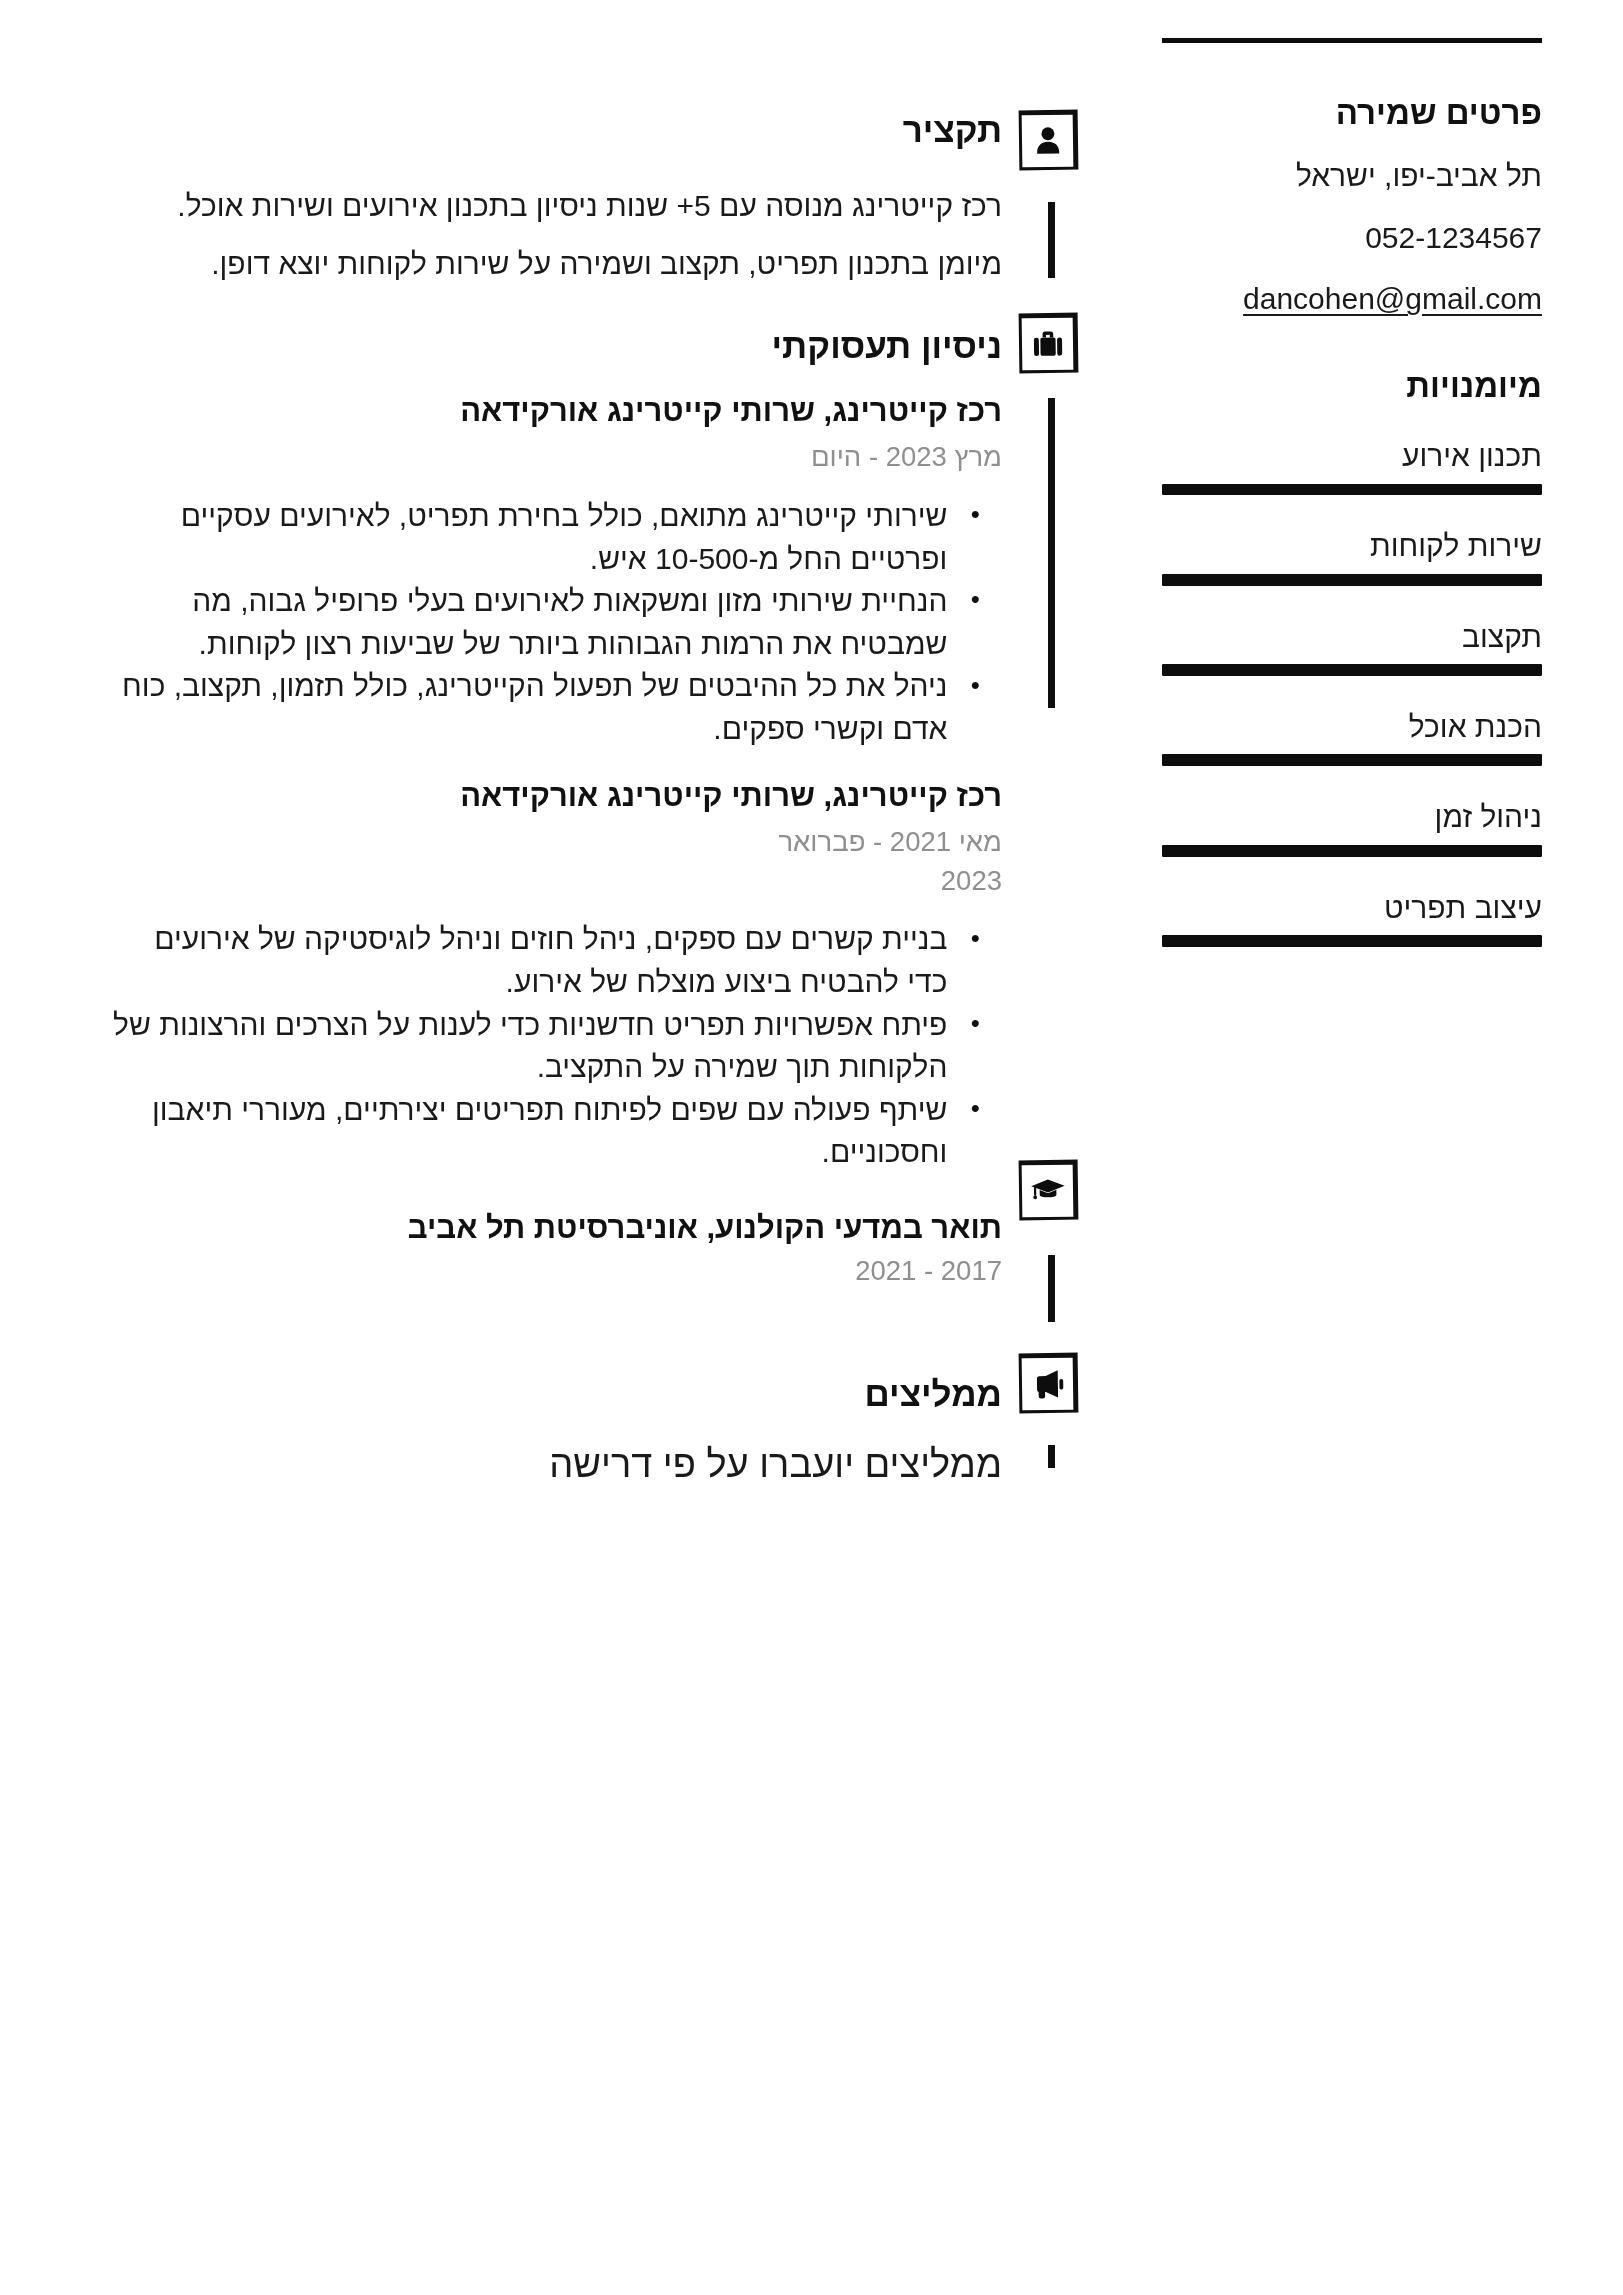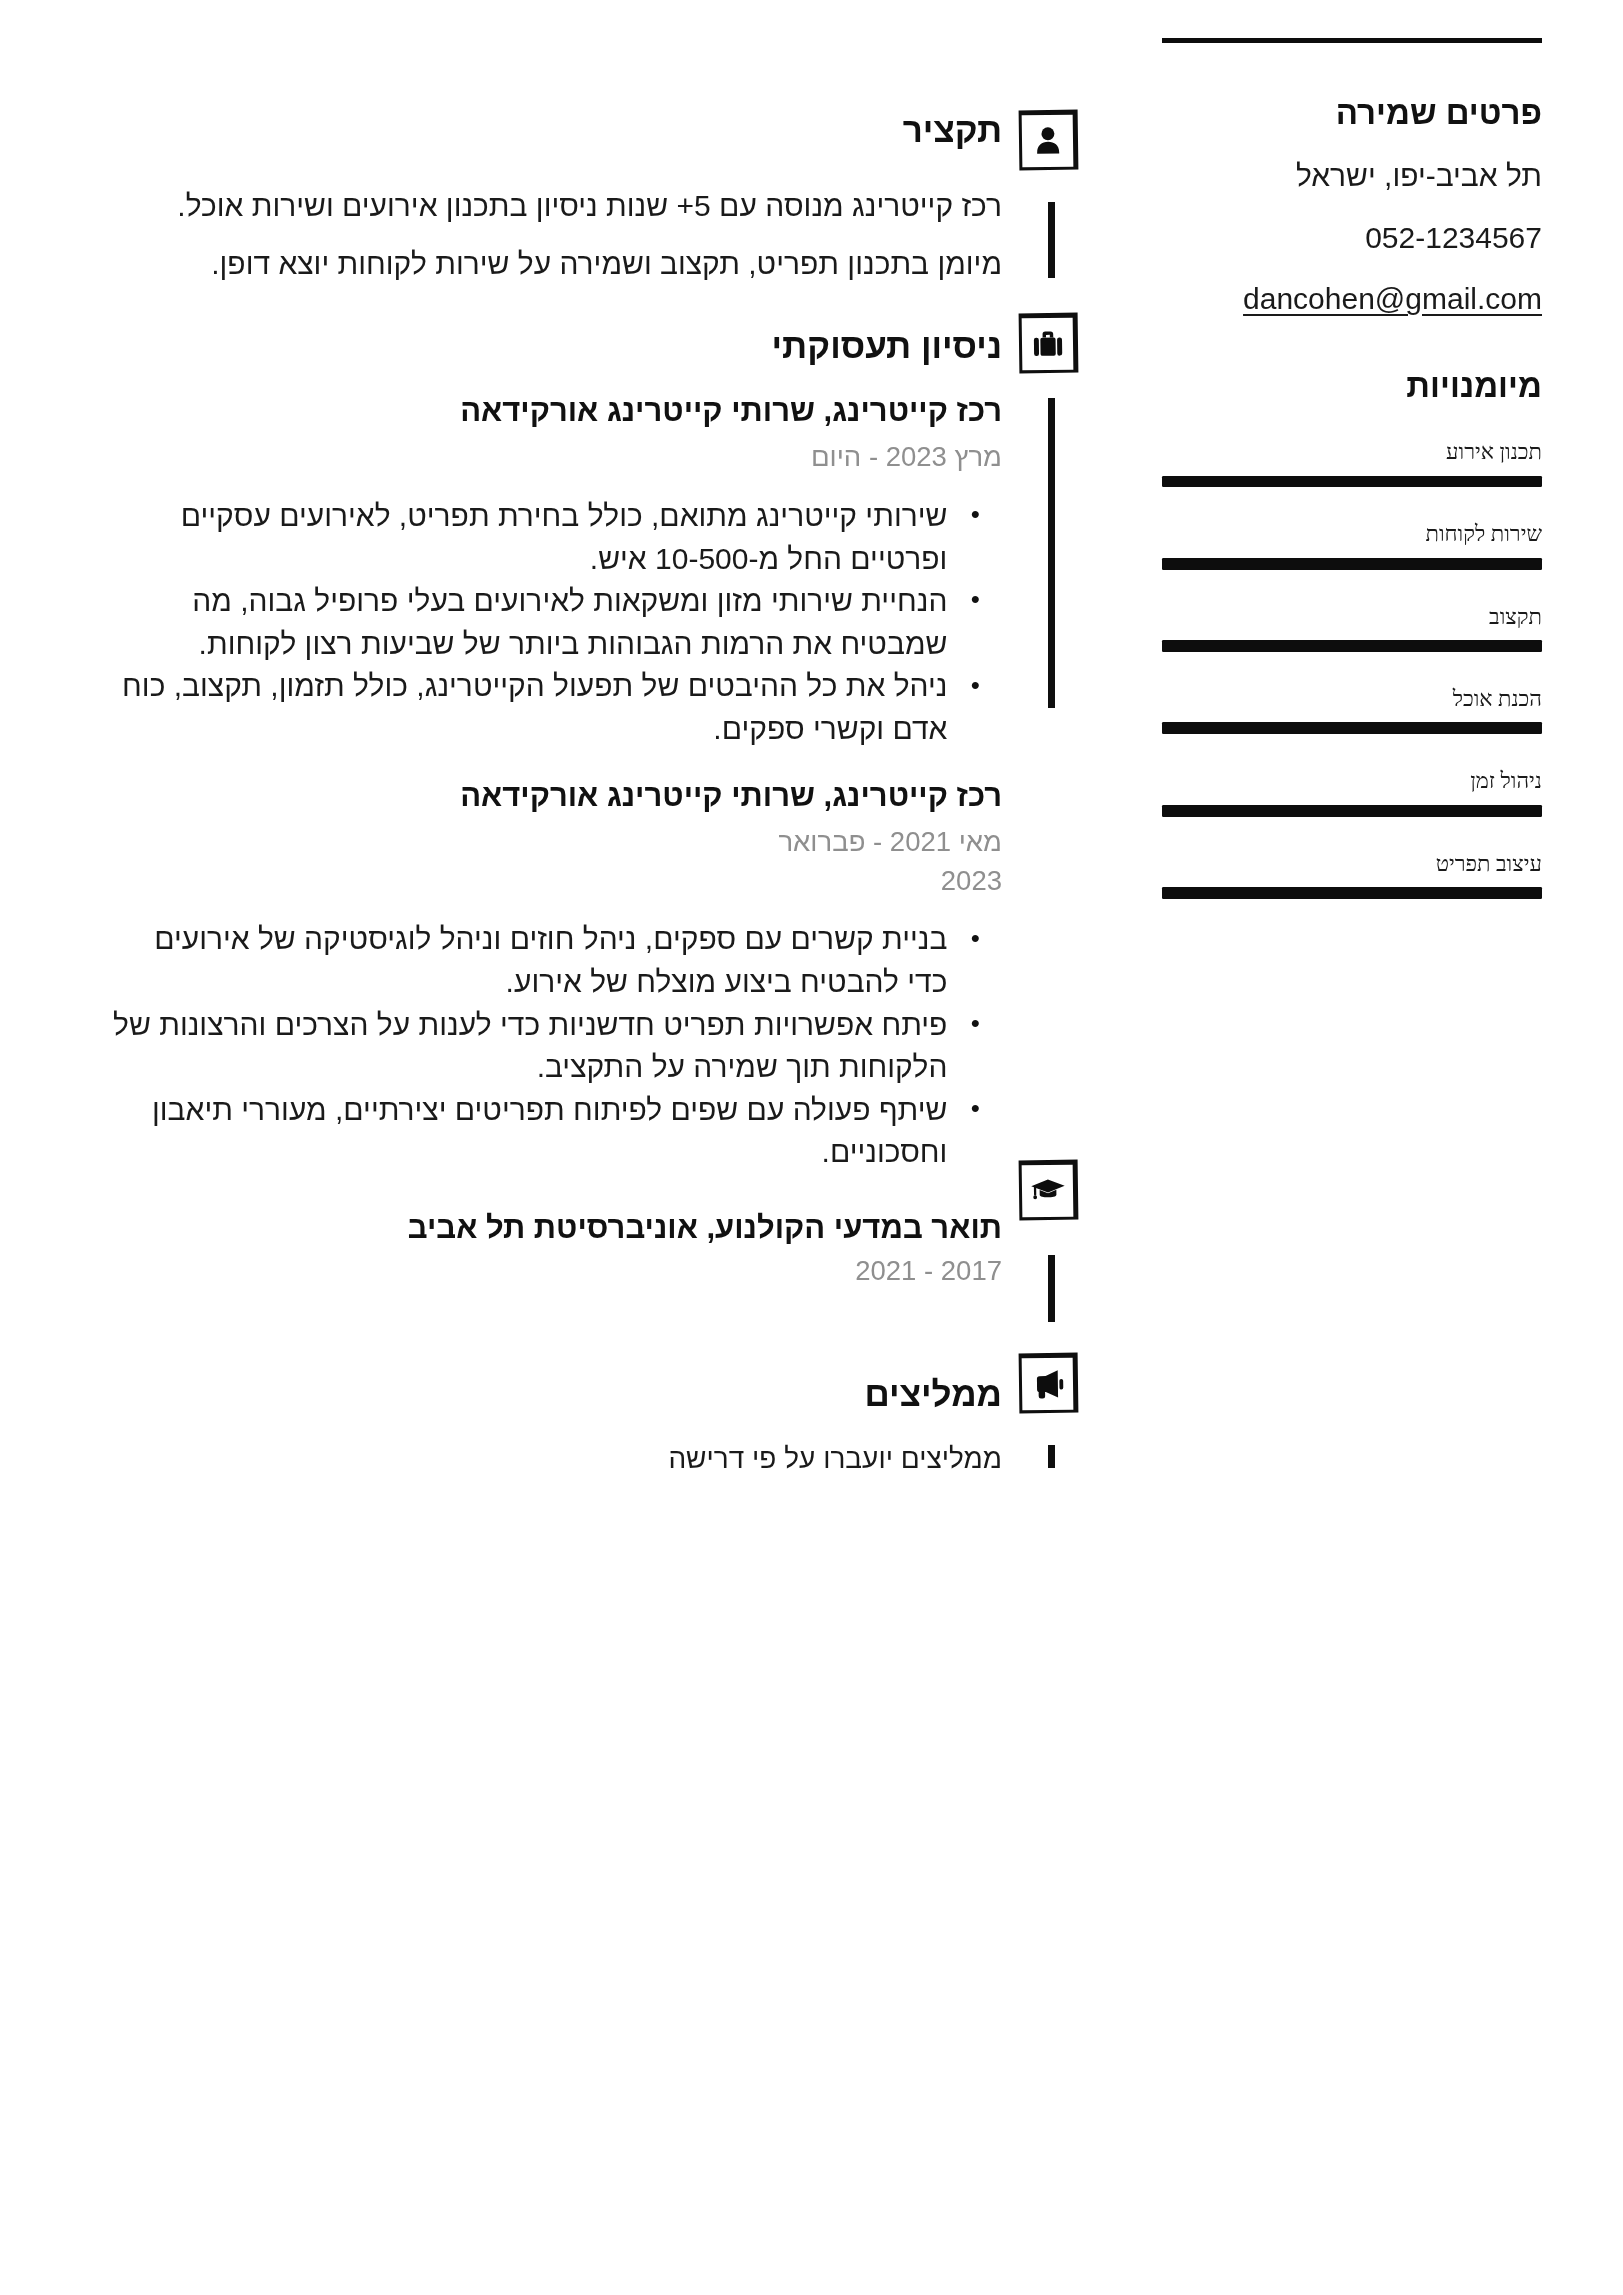--- a/index.html
+++ b/index.html
@@ -18,21 +18,21 @@
   }
   .name { font-size:97px; line-height:.92; font-weight:400; letter-spacing:-1.3px; margin-top:77px; color:#111; }
   .name span { display:block; }
   .job-title-top { font-size:35px; font-weight:400; margin-top:23.6px; color:#1a1a1a; }
   .side-rule { height:4.6px; background:#0d0d0d; margin-top:38px; }
   .side-heading { font-size:33px; font-weight:700; margin-top:51px; color:#111; }
   .contact-item { font-size:30px; margin-top:27.5px; color:#1a1a1a; }
   .contact-item a { color:#1a1a1a; text-decoration:underline; text-decoration-thickness:2px; text-underline-offset:5.2px; }
   .skills { margin-top:5.2px; }
   .skill { margin-top:34px; }
-  .skill-label { font-size:22px; color:#1a1a1a;font-family:Liberation Serif, serif; }
+  .skill-label { font-size:30px; color:#1a1a1a; }
   .skill-bar-track { margin-top:10.5px; height:11.8px; }
   .skill-bar { height:11.8px; background:#0d0d0d; border-radius:1.3px; }
 
   
   .icon-box {
     position:absolute; left:1019px; width:59px; height:60px;
     background:#fff; border:solid #0f0f0f; border-width:5.2px 5.9px 3.9px 3.3px;
     transform:rotate(-.8deg);
     display:flex; align-items:center; justify-content:center;
   }
@@ -63,21 +63,21 @@
   .job-date { display:inline-block; margin-top:7.9px; font-size:27.5px; color:#8f8f8f; max-width:255px; line-height:1.4; }
   .bullets { list-style:none; margin-top:18.3px; padding-right:19.6px; }
   .bullets li {
     position:relative; padding-right:35px; font-size:30px; line-height:1.42; color:#1a1a1a;
   }
   .bullets li::before {
     content:"•"; position:absolute; right:2.6px; top:1.3px; font-size:26px; color:#111;
   }
   .edu-title { margin-top:27.5px; font-size:31px; font-weight:700; color:#111; }
   .edu-date { display:inline-block; margin-top:9.2px; font-size:27.5px; color:#8f8f8f; }
-  .ref-text { margin-top:29px; font-size:28px; color:#1a1a1a; }
+  .ref-text { margin-top:29px; font-size:38px; color:#1a1a1a; }
 </style>
 </head>
 <body>
 
 <div class="page">
 
   <aside class="sidebar">
     <div class="side-rule"></div>
 
     <h2 class="side-heading">פרטים שמירה</h2>

